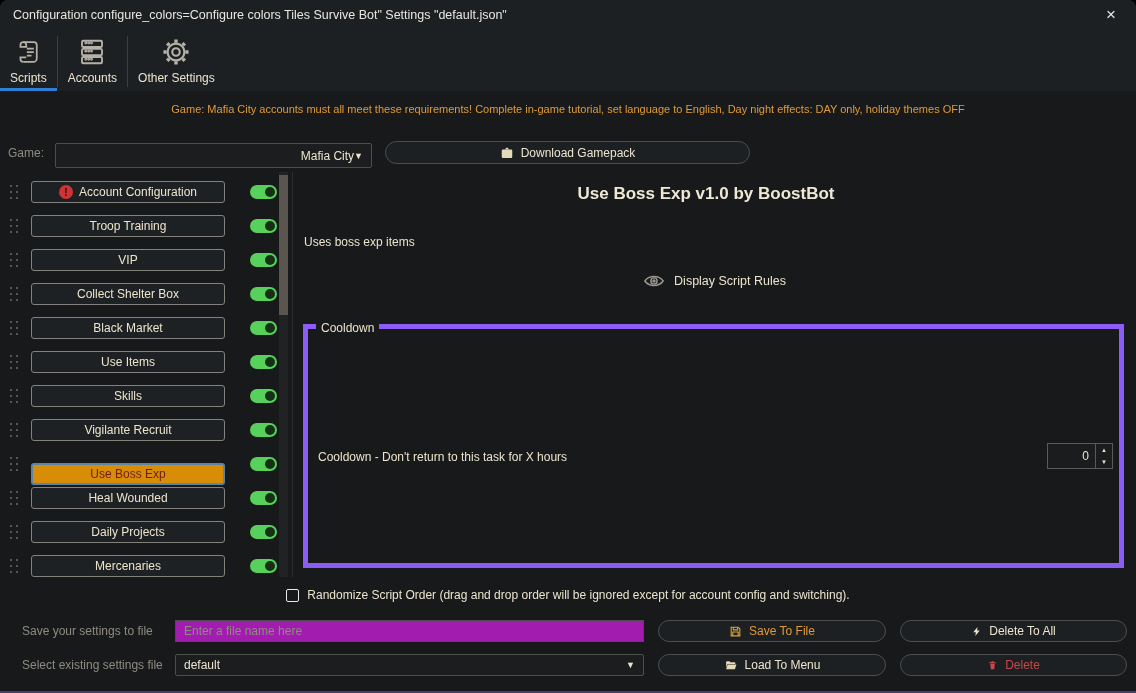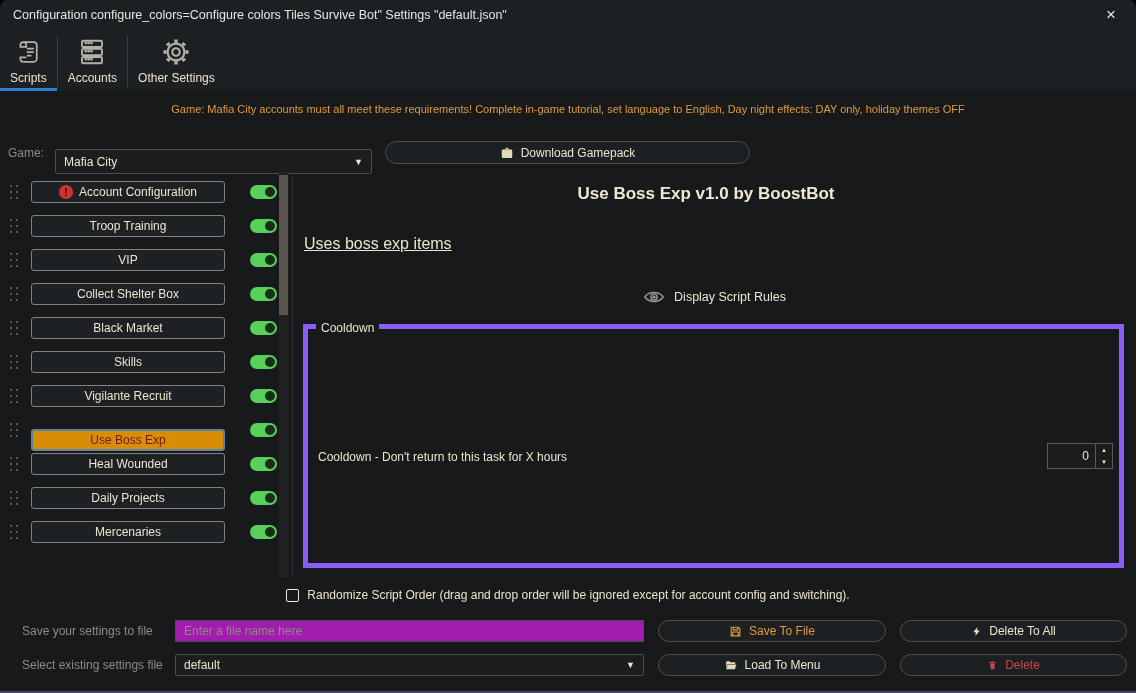--- a/index.html
+++ b/index.html
@@ -27,21 +27,21 @@
   .tab-div { width:1px; background:#3c3f42; margin:6px 0 4px 0; }
 
   
   .warning { position:absolute; top:103px; left:0; right:0; text-align:center;
              font-size:11px; color:var(--accent-orange); }
   .game-row { position:absolute; top:140px; left:0; right:0; height:26px; }
   .game-label { position:absolute; left:8px; line-height:26px; font-size:12px; color:var(--muted); }
   .select { background:#1b1d1f; border:1px solid var(--border); color:var(--cream);
             font-size:12px; display:flex; align-items:center; padding:0 8px;
             justify-content:space-between; cursor:pointer; border-radius:2px; }
-  .game-select { position:absolute; left:55px; top:9px; width:317px; height:25px; }
+  .game-select { position:absolute; left:55px; top:3px; width:317px; height:25px;justify-content:flex-end; }
   .caret { font-size:9px; color:var(--cream); }
   .pill-btn { background:#1d2022; border:1px solid var(--border); border-radius:12px;
               color:var(--cream); font-size:12px; display:flex; align-items:center;
               justify-content:center; gap:7px; cursor:pointer; }
   .download-btn { position:absolute; left:385px; top:1px; width:365px; height:23px; }
 
   
   .content { position:absolute; top:172px; left:0; right:0; height:405px; display:flex; }
   .sidebar { position:relative; width:292px; padding-top:9px; }
   .s-row { display:flex; align-items:center; height:22px; margin-bottom:12px; padding-left:8px; }
@@ -64,22 +64,22 @@
   .toggle.on { background:var(--toggle-green); }
   .toggle .knob { position:absolute; top:2px; width:10px; height:10px; border-radius:50%;
                   background:#163016; right:2px; }
   .scrollbar { position:absolute; right:4px; top:0; width:9px; height:405px; background:#202224; }
   .scroll-thumb { position:absolute; top:3px; left:0; width:9px; height:140px;
                   background:#5a554e; cursor:pointer; }
 
   .detail { flex:1; position:relative; border-left:1px solid #2c2e30; }
   .d-title { position:absolute; top:12px; left:0; right:17px; text-align:center;
              font-size:17px; font-weight:bold; color:#efe8d4; }
-  .d-desc { position:absolute; top:63px; left:11px; font-size:16px; color:var(--cream);text-decoration:underline; }
-  .rules-row { position:absolute; top:116px; left:0; right:0; display:flex;
+  .d-desc { position:absolute; top:63px; left:11px; font-size:12px; color:var(--cream); }
+  .rules-row { position:absolute; top:100px; left:0; right:0; display:flex;
                align-items:center; justify-content:center; gap:9px; cursor:pointer; }
   .rules-label { font-size:12.5px; color:var(--cream); }
   .groupbox { position:absolute; left:10px; right:12px; top:152px; height:244px;
               border:5px solid #8b5cf6; }
   .legend { position:absolute; top:-8px; left:8px; background:var(--bg);
             padding:0 5px; font-size:12px; color:var(--cream); }
   .cd-label { position:absolute; left:10px; top:121px; font-size:12px; color:var(--cream); }
   .spin { position:absolute; right:6px; top:114px; height:26px; display:flex; }
   .spin-val { width:49px; height:26px; background:#1a1c1e; border:1px solid #5a5a5a;
               color:var(--cream); font-size:12px; text-align:right; padding:0 6px;
@@ -237,20 +237,30 @@
     <span class="drag"></span>
     <div class="s-btn">
 
       <span class="s-label">Black Market</span>
     </div>
     <span class="toggle on">
               <span class="knob"></span>
             </span>
   </div>
 
+  <div class="s-row">
+    <span class="drag"></span>
+    <div class="s-btn">
+
+      <span class="s-label">Use Items</span>
+    </div>
+    <span class="toggle on">
+              <span class="knob"></span>
+            </span>
+  </div>
 
   <div class="s-row">
     <span class="drag"></span>
     <div class="s-btn">
 
       <span class="s-label">Skills</span>
     </div>
     <span class="toggle on">
               <span class="knob"></span>
             </span>

